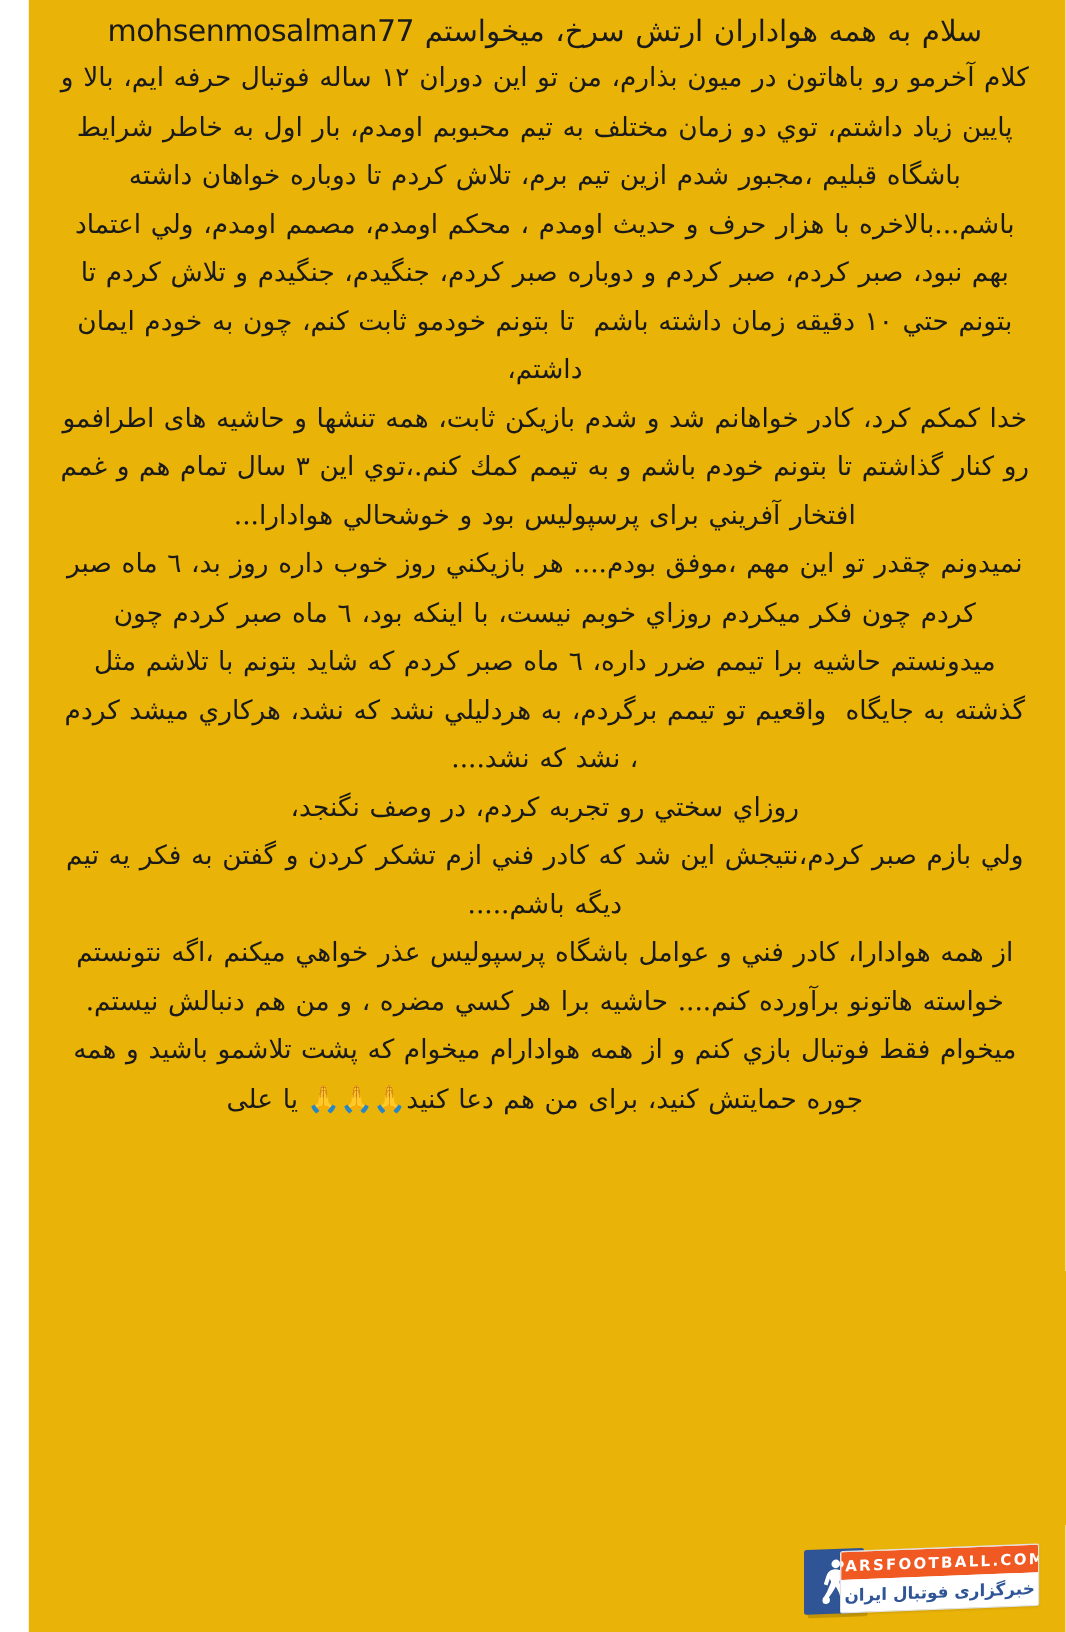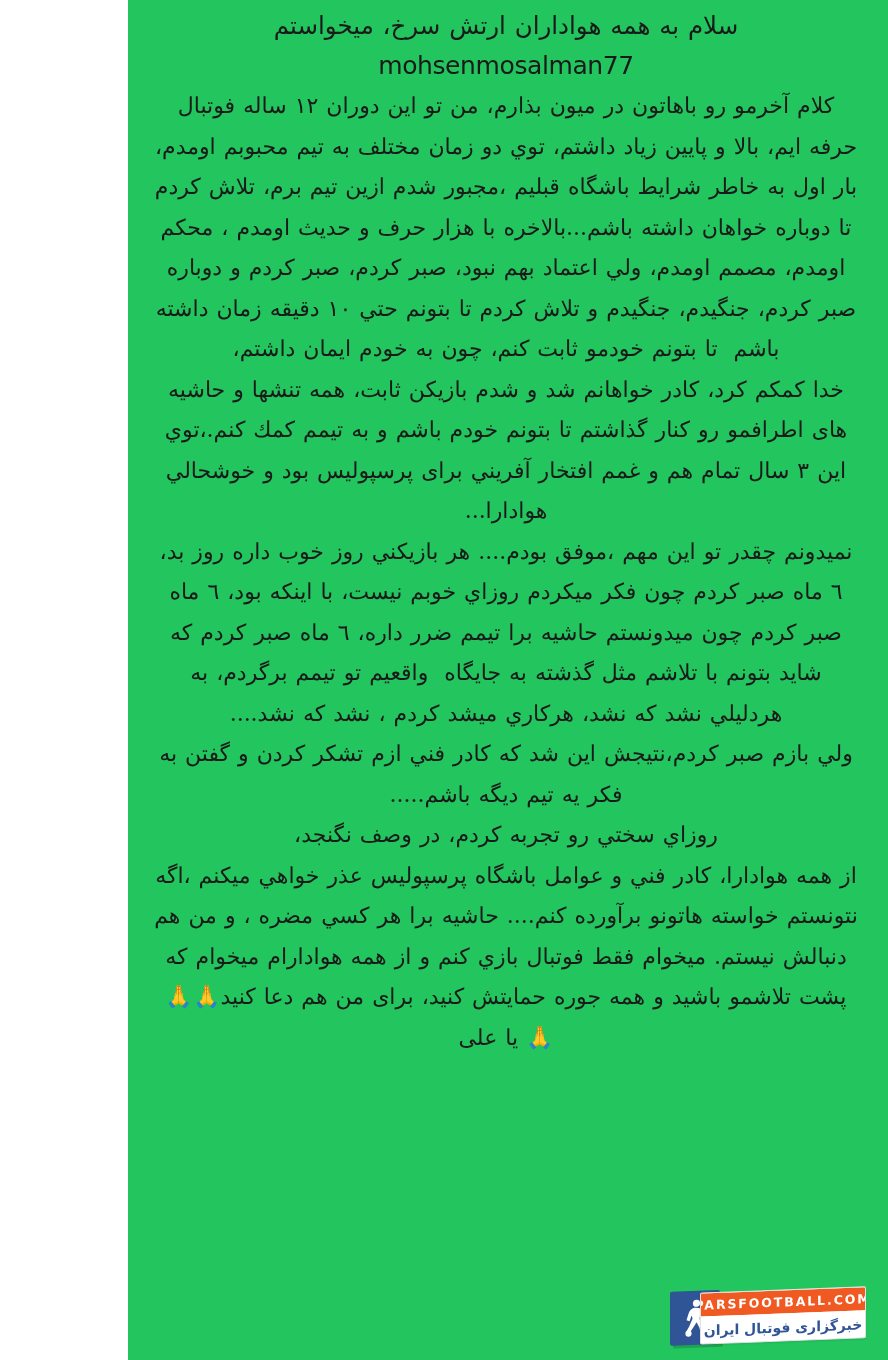--- a/index.html
+++ b/index.html
@@ -4,23 +4,23 @@
 <title>ParsFootball - Mohsen Mosalman Statement</title>
 <style>
   html, body {
     margin: 0;
     padding: 0;
     background: #ffffff;
   }
 
   .page {
     position: relative;
-    width: 760px;
+    width: 864px;
     height: 1360px;
-    background: #22c55e;
+    background: #eab308;
     overflow: hidden;
     box-sizing: border-box;
   }
 
   
   .statement {
     position: absolute;
     top: 0;
     right: 0;
     left: 0;
@@ -153,23 +153,23 @@
   <div class="statement">
 
     <p class="para opening"><span>سلام به همه هواداران ارتش سرخ، میخواستم </span><span class="handle">mohsenmosalman77</span></p>
 
     <p class="para">کلام آخرمو رو باهاتون در میون بذارم، من تو این دوران ۱۲ ساله فوتبال حرفه ایم، بالا و پایین زیاد داشتم، توي دو زمان مختلف به تیم محبوبم اومدم، بار اول به خاطر شرایط باشگاه قبلیم ،مجبور شدم ازین تیم برم، تلاش کردم تا دوباره خواهان داشته باشم...بالاخره با هزار حرف و حدیث اومدم ، محکم اومدم، مصمم اومدم، ولي اعتماد بهم نبود، صبر کردم، صبر کردم و دوباره صبر کردم، جنگیدم، جنگیدم و تلاش کردم تا بتونم حتي ۱۰ دقیقه زمان داشته باشم  تا بتونم خودمو ثابت کنم، چون به خودم ایمان داشتم،</p>
 
     <p class="para">خدا کمکم کرد، کادر خواهانم شد و شدم بازیکن ثابت، همه تنشها و حاشیه های اطرافمو رو کنار گذاشتم تا بتونم خودم باشم و به تیمم کمك کنم.،توي این ۳ سال تمام هم و غمم افتخار آفریني برای پرسپولیس بود و خوشحالي هوادارا...</p>
 
     <p class="para">نمیدونم چقدر تو این مهم ،موفق بودم.... هر بازیکني روز خوب داره روز بد، ٦ ماه صبر کردم چون فکر میکردم روزاي خوبم نیست، با اینکه بود، ٦ ماه صبر کردم چون میدونستم حاشیه برا تیمم ضرر داره، ٦ ماه صبر کردم که شاید بتونم با تلاشم مثل گذشته به جایگاه  واقعیم تو تیمم برگردم، به هردلیلي نشد که نشد، هرکاري میشد کردم ، نشد که نشد....</p>
 
+    <p class="para">روزاي سختي رو تجربه کردم، در وصف نگنجد،</p>
+
     <p class="para">ولي بازم صبر کردم،نتیجش این شد که کادر فني ازم تشکر کردن و گفتن به فکر یه تیم دیگه باشم.....</p>
-
-    <p class="para">روزاي سختي رو تجربه کردم، در وصف نگنجد،</p>
 
 
 
 
     <p class="para">از همه هوادارا، کادر فني و عوامل باشگاه پرسپولیس عذر خواهي میکنم ،اگه نتونستم خواسته هاتونو برآورده کنم.... حاشیه برا هر کسي مضره ، و من هم دنبالش نیستم. میخوام فقط فوتبال بازي کنم و از همه هوادارام میخوام که پشت تلاشمو باشید و همه جوره حمایتش کنید، برای من هم دعا کنید🙏🙏🙏 یا علی</p>
 
   </div>
 
   <div class="watermark">
     <div class="wm-inner">

